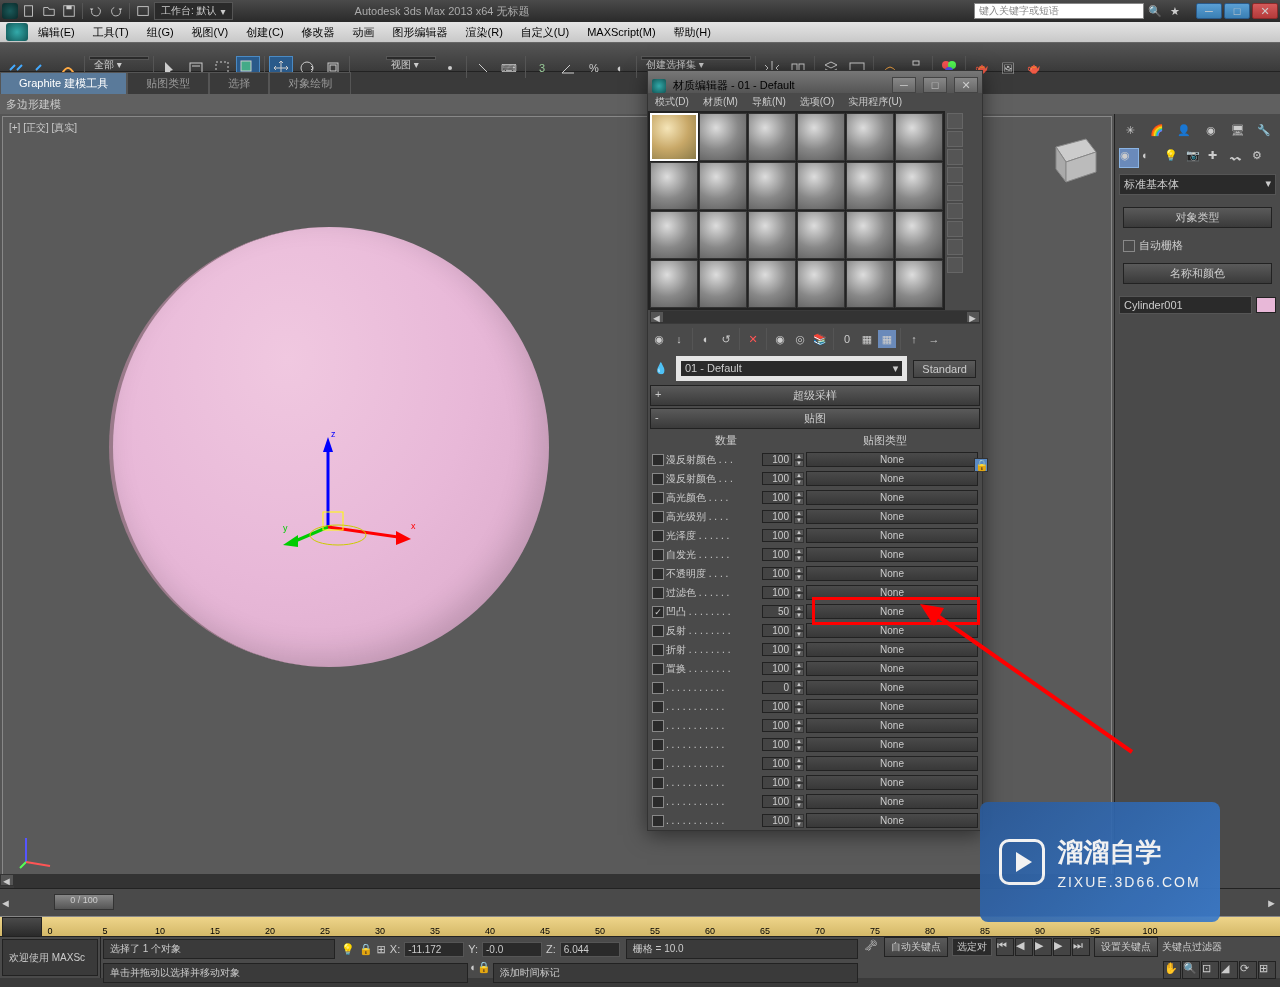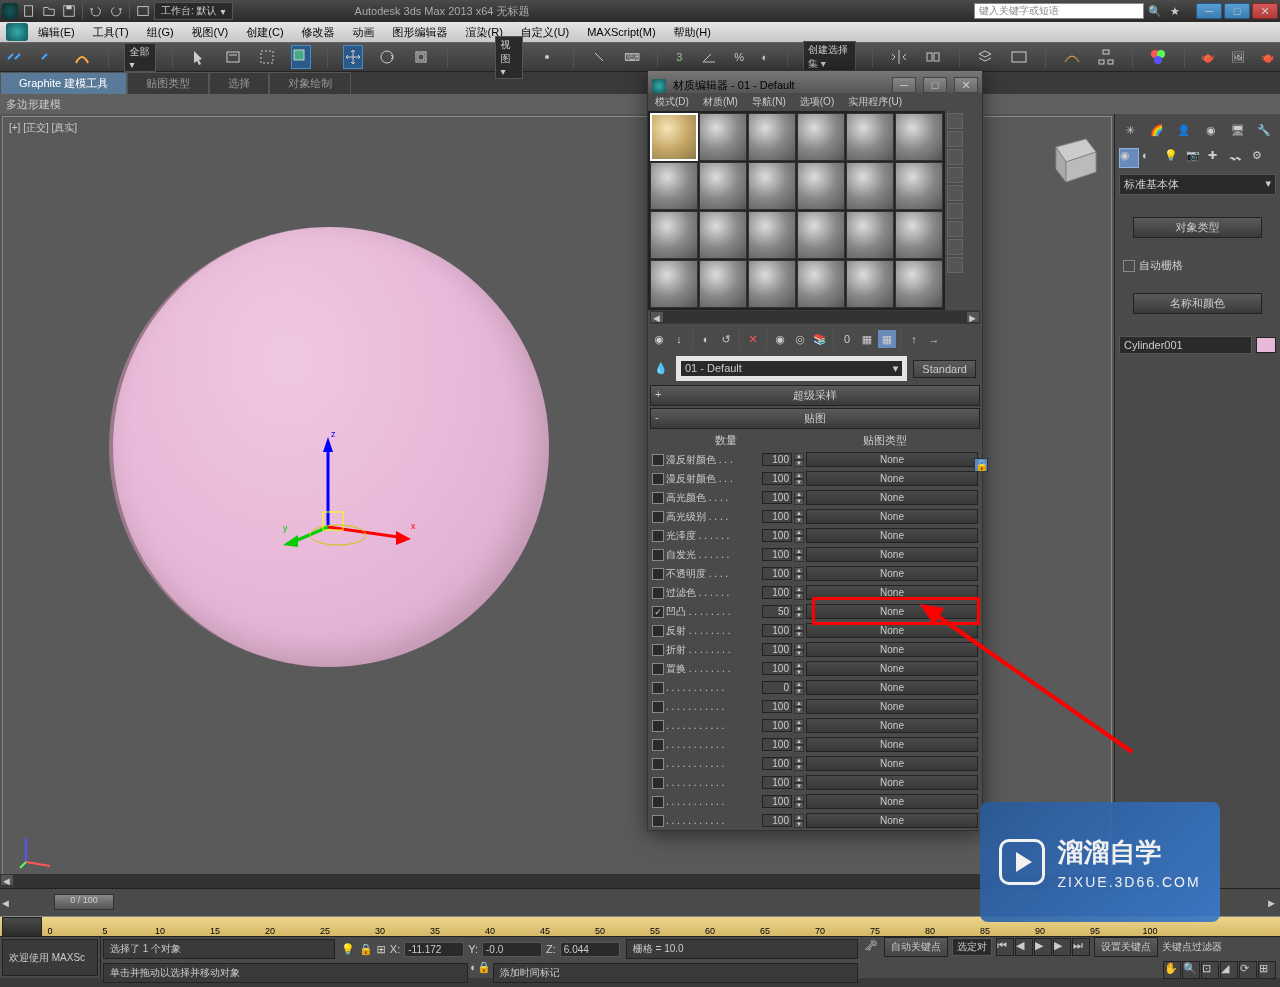--- a/index.html
+++ b/index.html
@@ -44,23 +44,22 @@
 }
 .menubar .menu-item { padding: 2px 8px; color: #000; cursor: pointer; }
 
 
 .maintoolbar {
   height: 30px;
   background: linear-gradient(#555, #3a3a3a);
   border-top: 1px solid #666;
   border-bottom: 1px solid #222;
   display: flex;
-  align-items: center;
   padding: 13px 4px;
-  gap: 14px;
+  gap: 2px;
 }
 .tb-icon { width: 24px; height: 24px; border: 1px solid transparent; display: flex; align-items: center; justify-content: center; cursor: pointer; }
 .tb-icon.active { background: #2a5a8a; border-color: #4a8ac4; }
 .tb-icon svg { width: 18px; height: 18px; }
 .tb-sep { width: 1px; height: 22px; background: #555; margin: 0 2px; }
 .tb-dropdown { background: #2a2a2a; border: 1px solid #555; padding: 1px 4px; font-size: 10px; }
 
 
 .ribbon {
   height: 22px;
@@ -145,21 +144,21 @@
 .rp-iconrow .ic { width: 24px; height: 24px; display: flex; align-items: center; justify-content: center; }
 .rp-iconrow2 { display: flex; padding: 2px 4px; gap: 2px; }
 .rp-iconrow2 .ic { width: 20px; height: 20px; border: 1px solid transparent; }
 .rp-iconrow2 .ic.active { background: #6a8aba; border-color: #8ab4e4; }
 .rp-dropdown { margin: 4px; background: #2a2a2a; border: 1px solid #555; padding: 2px 4px; display: flex; justify-content: space-between; }
 .rp-section-header {
   background: linear-gradient(#5a5a5a, #3a3a3a);
   border: 1px solid #222;
   padding: 2px;
   text-align: center;
-  margin: 18px;
+  margin: 8px;
 }
 .rp-auto-grid { display: flex; align-items: center; padding: 2px 8px; gap: 4px; }
 .rp-button-grid { display: grid; grid-template-columns: 1fr 1fr; gap: 2px; padding: 0 4px; }
 .rp-button {
   background: linear-gradient(#5a5a5a, #444);
   border: 1px solid #222;
   padding: 2px;
   text-align: center;
   cursor: pointer;
 }

